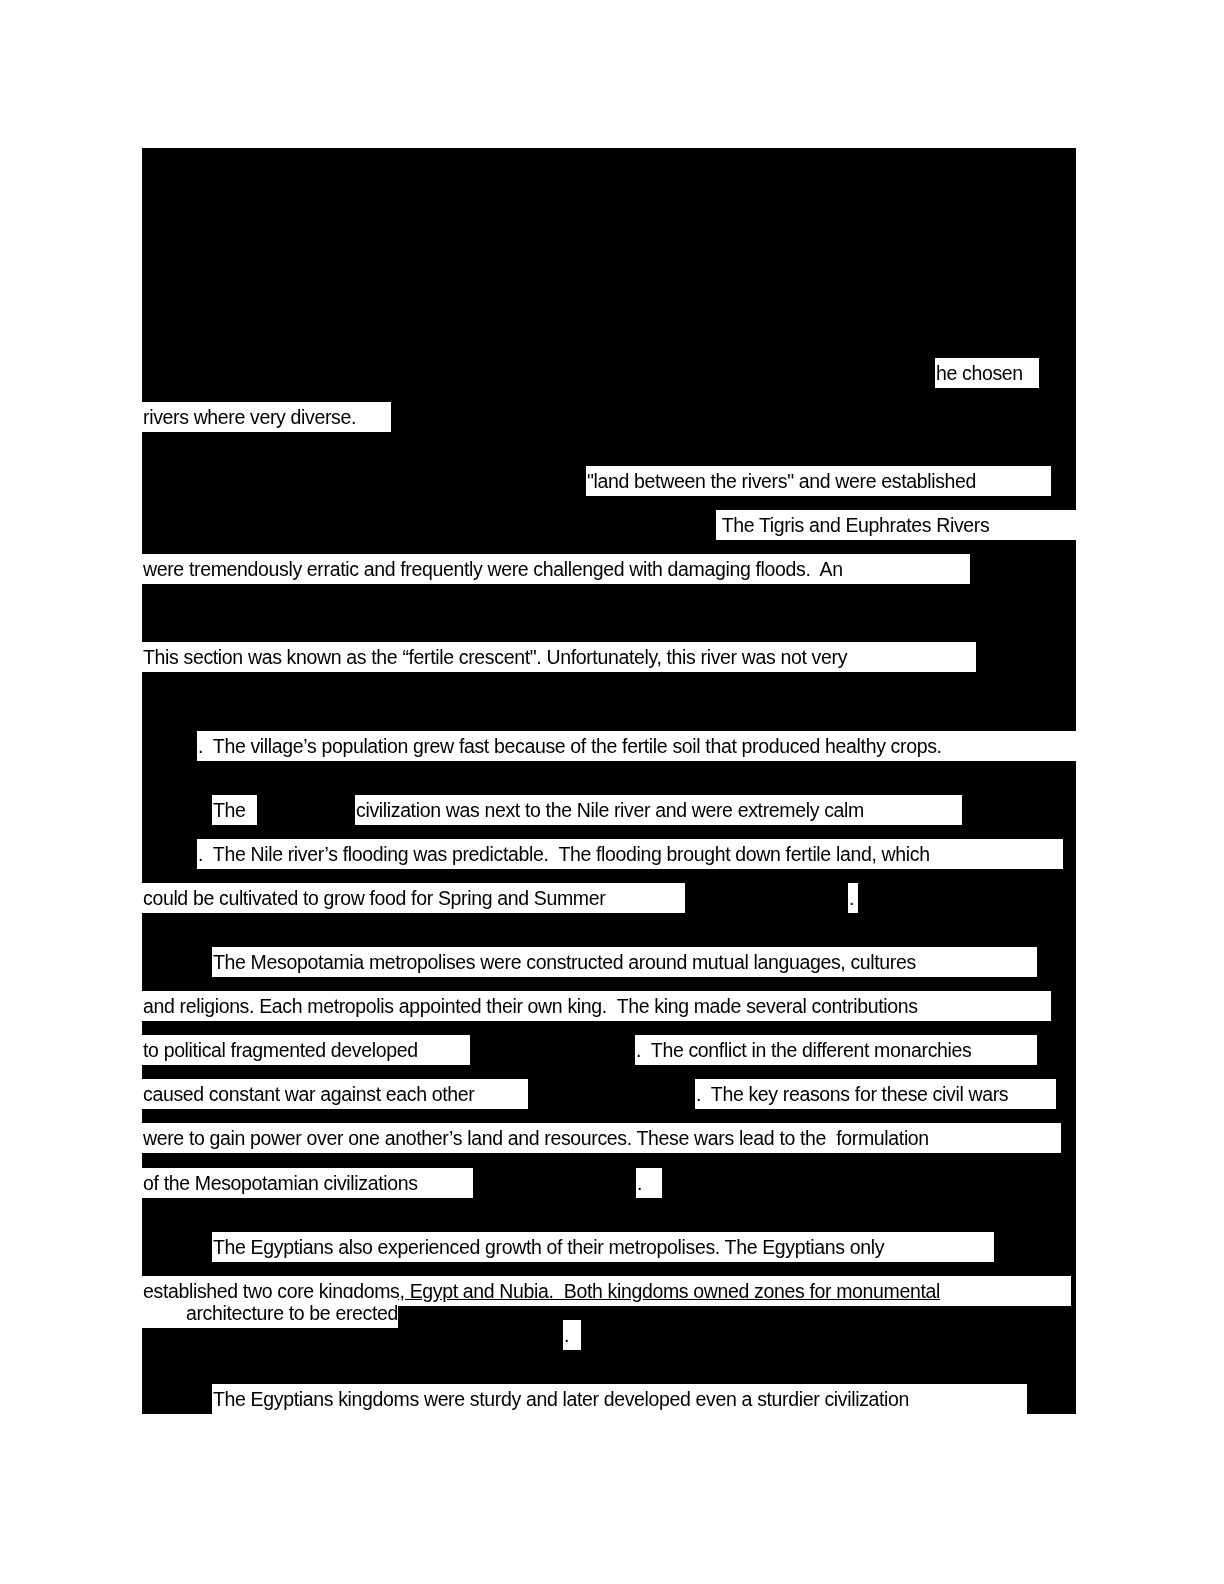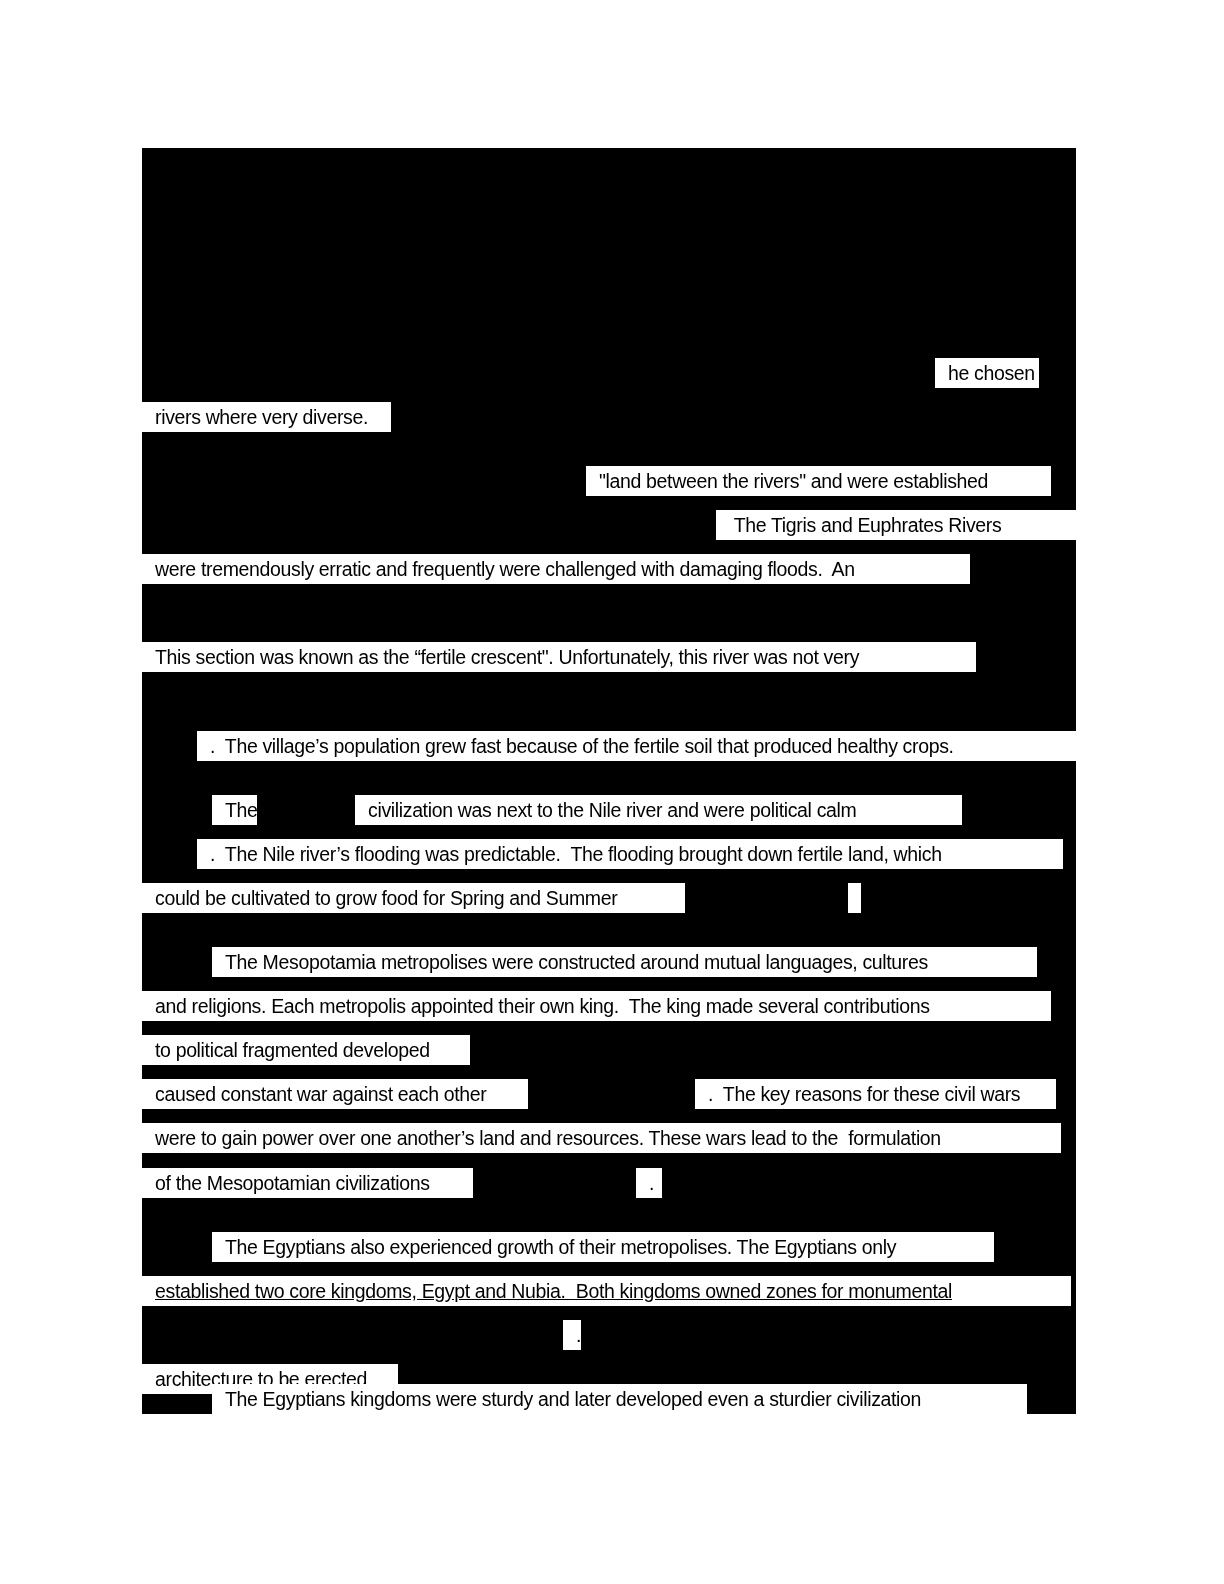--- a/index.html
+++ b/index.html
@@ -32,21 +32,21 @@
     .seg {
       position: absolute;
       background: #ffffff;
       color: #000000;
       font-size: 19.5px;
       line-height: 30px;
       height: 30px;
       white-space: pre;
       overflow: hidden;
       letter-spacing: -0.35px;
-      padding-left: 13px;
+      padding-left: 1px;
       box-sizing: border-box;
     }
   </style>
 </head>
 <body>
 
 <div class="page">
   <div class="redaction-block"></div>
 
   <div class="seg" style="left: 935px; top: 358px; width: 104px;">he chosen</div>
@@ -59,42 +59,43 @@
 
   <div class="seg" style="left: 142px; top: 554px; width: 828px;">were tremendously erratic and frequently were challenged with damaging floods.  An</div>
 
 
   <div class="seg" style="left: 142px; top: 642px; width: 834px;">This section was known as the “fertile crescent". Unfortunately, this river was not very</div>
 
 
   <div class="seg" style="left: 197px; top: 731px; width: 879px;">.  The village’s population grew fast because of the fertile soil that produced healthy crops.</div>
 
   <div class="seg" style="left: 212px; top: 795px; width: 45px;">The</div>
-  <div class="seg" style="left: 355px; top: 795px; width: 607px;">civilization was next to the Nile river and were political calm</div>
+  <div class="seg" style="left: 355px; top: 795px; width: 607px;">civilization was next to the Nile river and were extremely calm</div>
 
   <div class="seg" style="left: 197px; top: 839px; width: 866px;">.  The Nile river’s flooding was predictable.  The flooding brought down fertile land, which</div>
 
   <div class="seg" style="left: 142px; top: 883px; width: 543px;">could be cultivated to grow food for Spring and Summer</div>
   <div class="seg" style="left: 848px; top: 883px; width: 10px;">.</div>
 
   <div class="seg" style="left: 212px; top: 947px; width: 825px;">The Mesopotamia metropolises were constructed around mutual languages, cultures</div>
 
   <div class="seg" style="left: 142px; top: 991px; width: 909px;">and religions. Each metropolis appointed their own king.  The king made several contributions</div>
 
   <div class="seg" style="left: 142px; top: 1035px; width: 328px;">to political fragmented developed</div>
+  <div class="seg" style="left: 635px; top: 1035px; width: 402px;">.  The conflict in the different monarchies</div>
 
   <div class="seg" style="left: 142px; top: 1079px; width: 386px;">caused constant war against each other</div>
   <div class="seg" style="left: 695px; top: 1079px; width: 361px;">.  The key reasons for these civil wars</div>
 
   <div class="seg" style="left: 142px; top: 1123px; width: 919px;">were to gain power over one another’s land and resources. These wars lead to the  formulation</div>
 
   <div class="seg" style="left: 142px; top: 1168px; width: 331px;">of the Mesopotamian civilizations</div>
   <div class="seg" style="left: 636px; top: 1168px; width: 26px;">.</div>
 
   <div class="seg" style="left: 212px; top: 1232px; width: 782px;">The Egyptians also experienced growth of their metropolises. The Egyptians only</div>
 
   <div class="seg" style="left: 142px; top: 1276px; width: 929px; text-decoration: underline;">established two core kingdoms, Egypt and Nubia.  Both kingdoms owned zones for monumental</div>
 
-  <div class="seg" style="left: 142px; top: 1364px; width: 256px;">architecture to be erected</div>
+  <div class="seg" style="left: 142px; top: 1298px; width: 256px; text-align: right;">architecture to be erected</div>
   <div class="seg" style="left: 563px; top: 1320px; width: 18px;">.</div>
 
   <div class="seg" style="left: 212px; top: 1384px; width: 815px;">The Egyptians kingdoms were sturdy and later developed even a sturdier civilization</div>
 </div>
 
 </body></html>

